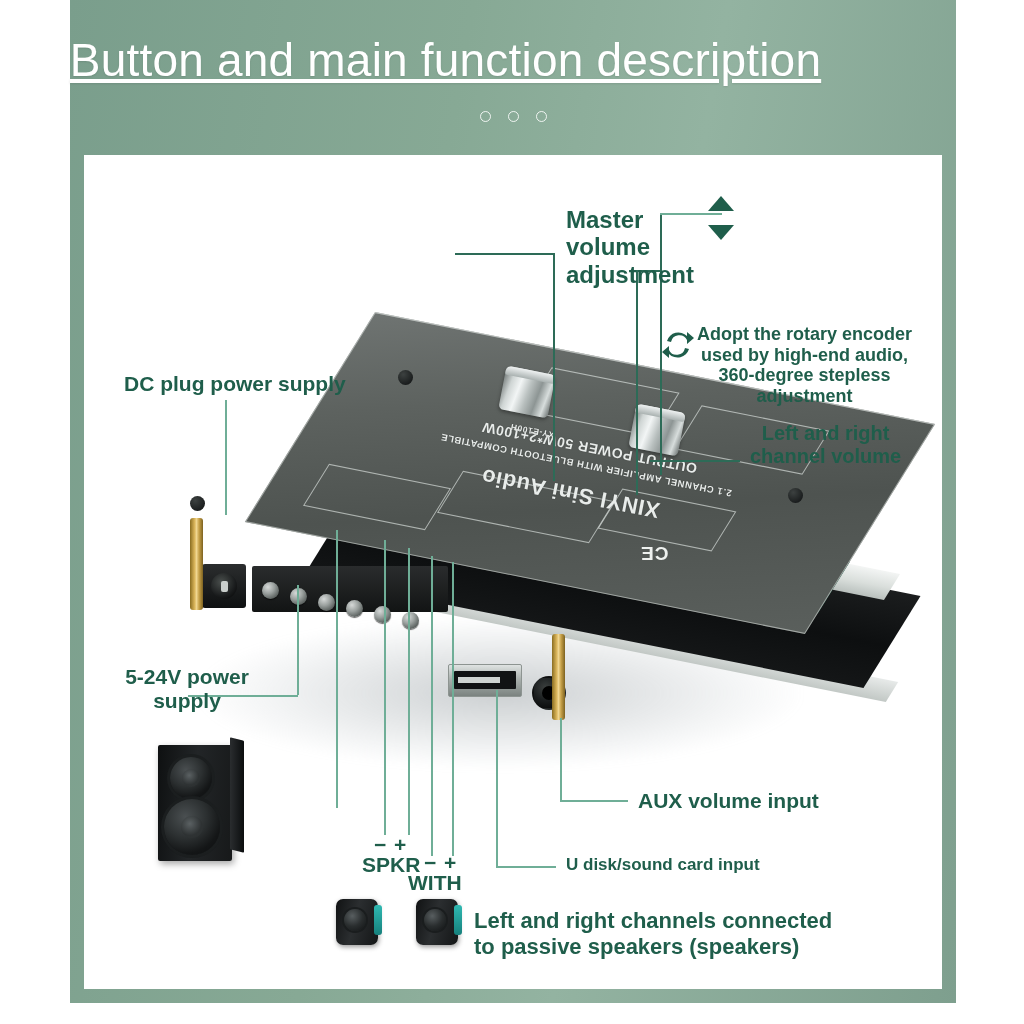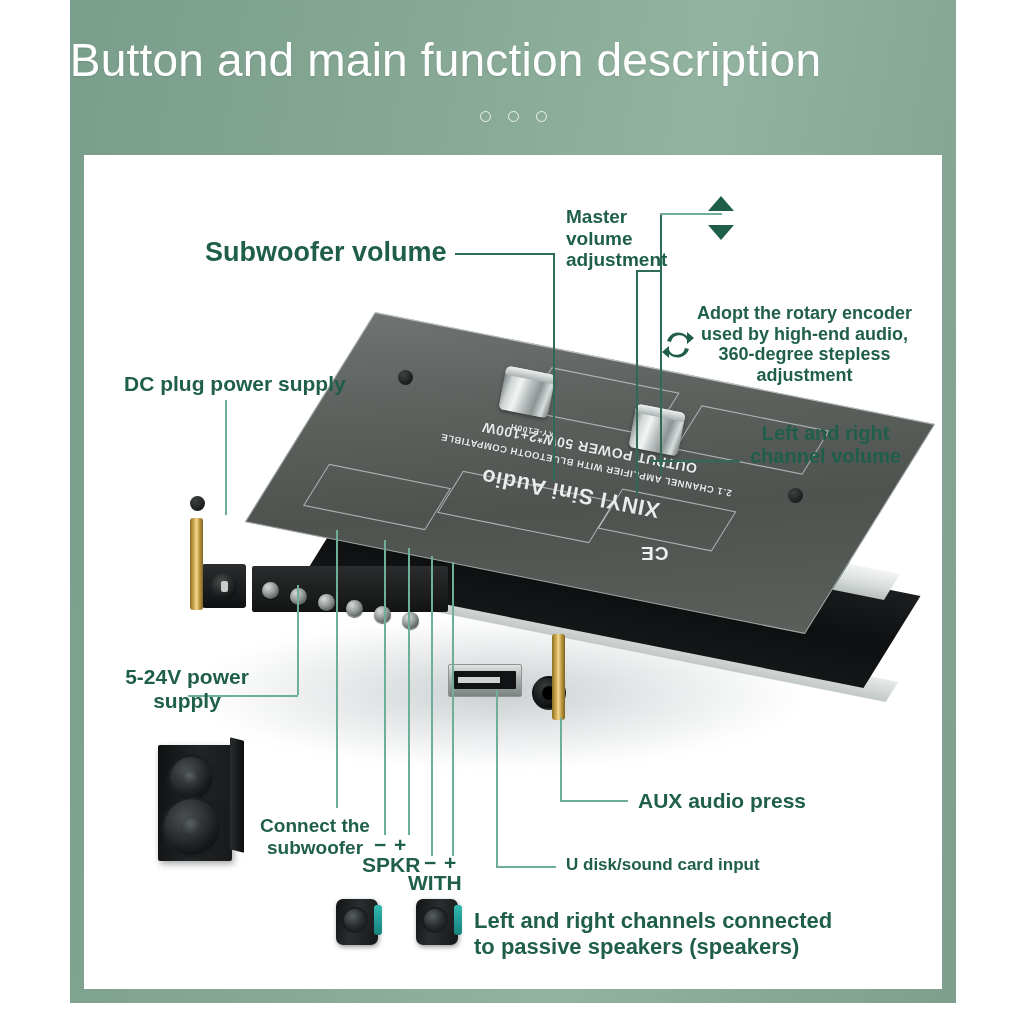--- a/index.html
+++ b/index.html
@@ -9,21 +9,21 @@
 
   #stage{position:relative;width:1024px;height:1024px;background:#ffffff;}
 
   
   .poster{position:absolute;left:70px;top:0;width:886px;height:1003px;
           background:linear-gradient(100deg,#7a9e8c 0%,#87a995 38%,#93b3a1 62%,#7e9f8e 100%);}
 
   .title{position:absolute;left:70px;top:24px;width:751px;height:72px;
          display:flex;align-items:center;justify-content:center;
          color:#ffffff;font-size:46px;font-weight:400;letter-spacing:.2px;
-         text-shadow:0 1px 2px rgba(0,0,0,.10);white-space:nowrap;}
+         text-shadow:0 1px 2px rgba(0,0,0,.10);white-space:nowrap;text-decoration:underline;}
 
   .dots{position:absolute;left:70px;top:104px;width:886px;height:24px;
         display:flex;align-items:center;justify-content:center;gap:17px;}
   .dot{width:11px;height:11px;border-radius:50%;border:1.6px solid rgba(255,255,255,.85);
        box-sizing:border-box;background:transparent;}
 
   
   .card{position:absolute;left:84px;top:155px;width:858px;height:834px;
         background:#ffffff;}
 
@@ -307,49 +307,46 @@
     <i class="dn"></i>
   </div>
 
   <div class="loop-ico" style="left:661px;top:328px;">
     <svg viewBox="0 0 34 34" width="34" height="34" aria-hidden="true">
       <path d="M6 13 A12 12 0 0 1 26 8 L26 4 L33 10 L26 16 L26 12 A8.5 8.5 0 0 0 10 14 Z" fill="#1f5e4b"></path>
       <path d="M28 21 A12 12 0 0 1 8 26 L8 30 L1 24 L8 18 L8 22 A8.5 8.5 0 0 0 24 20 Z" fill="#1f5e4b"></path>
     </svg>
   </div>
 
-  <div class="lbl" style="left:205px;top:237px;font-size:27px;">Subwoofer volume</div>
-
-  <div class="lbl" style="left:566px;top:206px;font-size:19px;text-align:left;">Master
+
+  <div class="lbl" style="left:566px;top:206px;font-size:24px;text-align:left;">Master
 volume
 adjustment</div>
 
 
-  <div class="lbl" style="left:697px;top:303px;font-size:18px;text-align:center;">Adopt the rotary encoder
+  <div class="lbl" style="left:697px;top:324px;font-size:18px;text-align:center;">Adopt the rotary encoder
 used by high-end audio,
 360-degree stepless
 adjustment</div>
 
   <div class="lbl" style="left:750px;top:422px;font-size:20px;text-align:center;">Left and right
 channel volume</div>
 
   <div class="lbl" style="left:124px;top:372px;font-size:21px;">DC plug power supply</div>
 
   <div class="lbl" style="left:112px;top:665px;font-size:21px;text-align:center;width:150px;">5-24V power
 supply</div>
 
-  <div class="lbl" style="left:255px;top:815px;font-size:19px;text-align:center;width:120px;">Connect the
-subwoofer</div>
 
   <div class="lbl" style="left:374px;top:833px;font-size:21px;letter-spacing:1px;">− +</div>
   <div class="lbl" style="left:362px;top:853px;font-size:21px;">SPKR</div>
 
   <div class="lbl" style="left:424px;top:851px;font-size:21px;letter-spacing:1px;">− +</div>
   <div class="lbl" style="left:408px;top:871px;font-size:21px;">WITH</div>
 
-  <div class="lbl" style="left:638px;top:789px;font-size:21px;">AUX audio press</div>
+  <div class="lbl" style="left:638px;top:789px;font-size:21px;">AUX volume input</div>
 
   <div class="lbl" style="left:566px;top:855px;font-size:17px;">U disk/sound card input</div>
 
   <div class="lbl" style="left:474px;top:908px;font-size:22px;text-align:left;line-height:1.2;">Left and right channels connected
 to passive speakers (speakers)</div>
 
 </div>
 
 </body></html>

